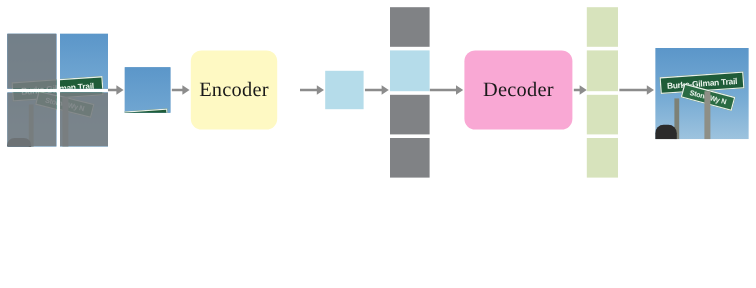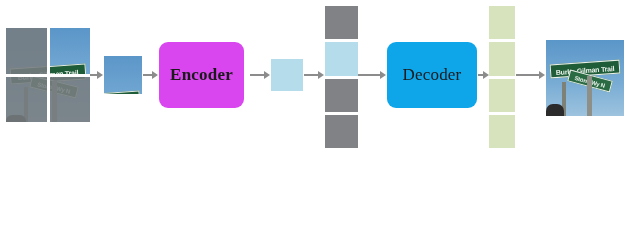--- a/index.html
+++ b/index.html
@@ -125,31 +125,30 @@
     display: flex;
     align-items: center;
     justify-content: center;
     font-size: 17px;
     color: #1a1a1a;
     letter-spacing: 0.2px;
   }
   #encoder-box {
     left: 159px;
     top: 42px;
-    width: 85px;
+    width: 72px;
     height: 66px;
-    background: #d946ef;
-    font-weight: bold;
+    background: #fef9c3;
   }
   #decoder-box {
     left: 387px;
     top: 42px;
     width: 90px;
     height: 66px;
-    background: #0ea5e9;
+    background: #f9a8d4;
     justify-content: center;
   }
 
   
   #latent-token {
     position: absolute;
     left: 271px;
     top: 59px;
     width: 32px;
     height: 32px;

